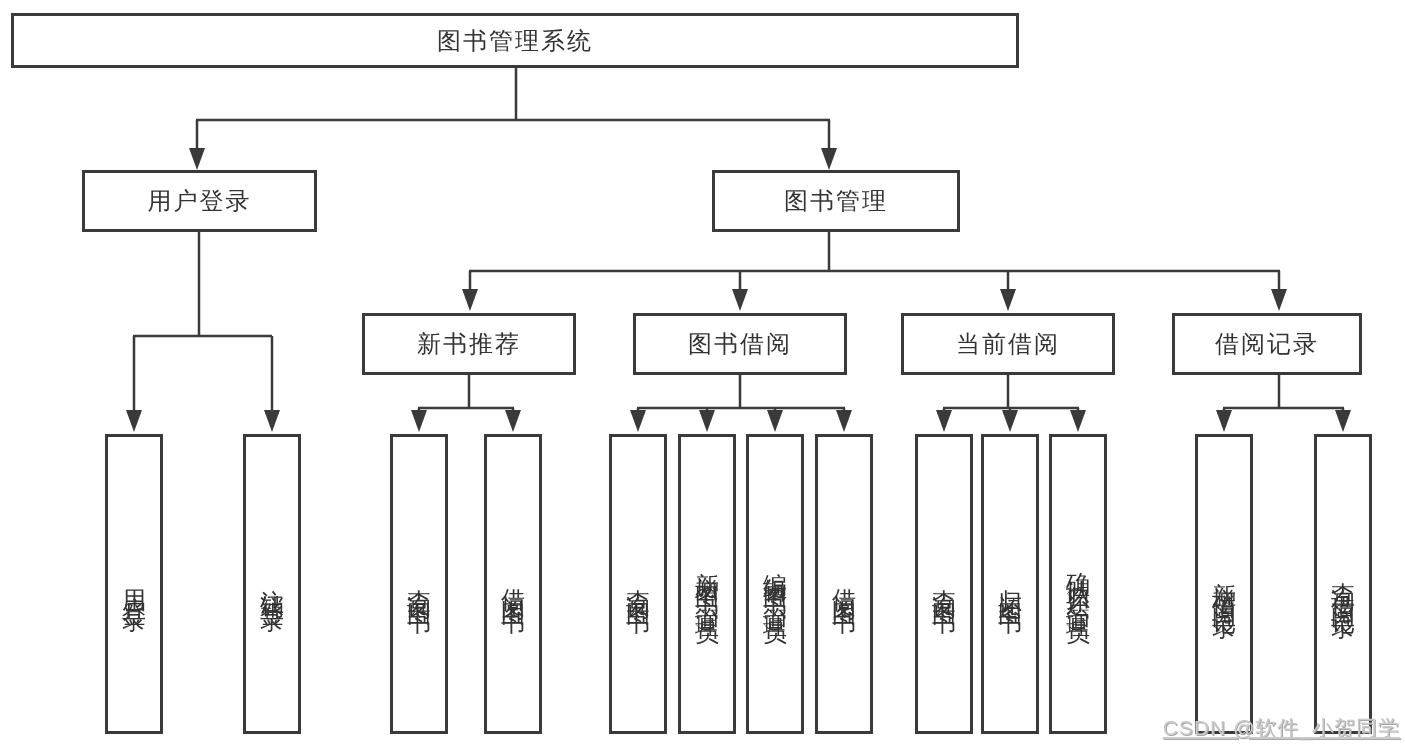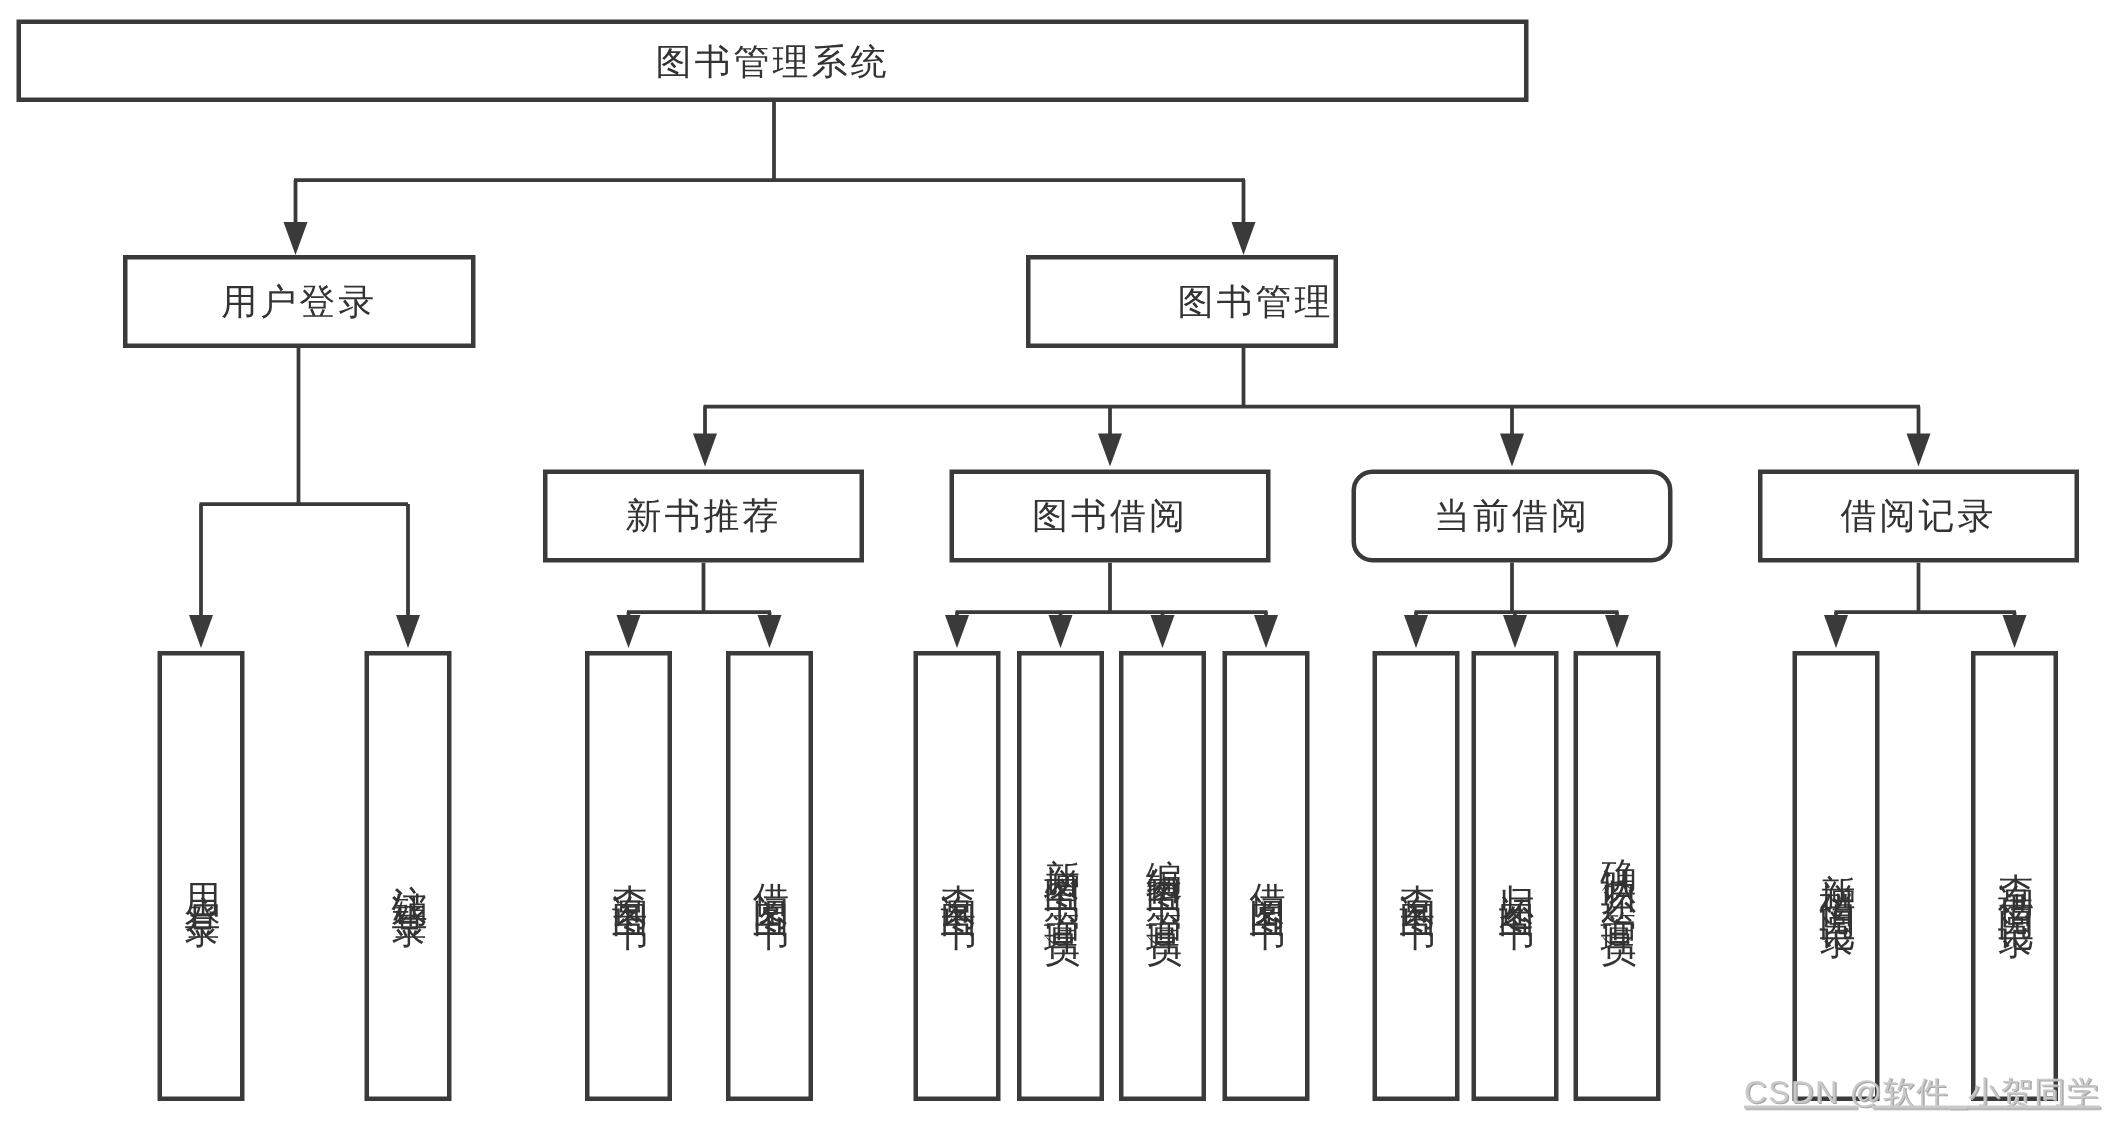--- a/index.html
+++ b/index.html
@@ -88,34 +88,34 @@
     </g>
   </svg>
 
   <div class="box" style="left:11px; top:13px; width:1008px; height:55px;">
     <span>图书管理系统</span>
   </div>
 
   <div class="box" style="left:82px; top:170px; width:235px; height:62px;">
     <span>用户登录</span>
   </div>
-  <div class="box" style="left:684px; top:170px; width:208px; height:62px;justify-content:flex-end;">
+  <div class="box" style="left:712px; top:170px; width:248px; height:62px;">
     <span>图书管理</span>
   </div>
 
   <div class="box" style="left:633px; top:313px; width:214px; height:62px;">
     <span>图书借阅</span>
   </div>
   <div class="box" style="left:362px; top:313px; width:214px; height:62px;">
     <span>新书推荐</span>
   </div>
-  <div class="box" style="left:901px; top:313px; width:214px; height:62px;border-radius:14px;">
+  <div class="box" style="left:901px; top:313px; width:214px; height:62px;">
     <span>当前借阅</span>
   </div>
-  <div class="box" style="left:1172px; top:313px; width:214px; height:62px;">
+  <div class="box" style="left:1172px; top:313px; width:190px; height:62px;">
     <span>借阅记录</span>
   </div>
 
   <div class="box vertical" style="left:105px; top:434px; width:58px; height:300px;">
     <span>用户登录</span>
   </div>
   <div class="box vertical" style="left:243px; top:434px; width:58px; height:300px;">
     <span>注销登录</span>
   </div>
 

